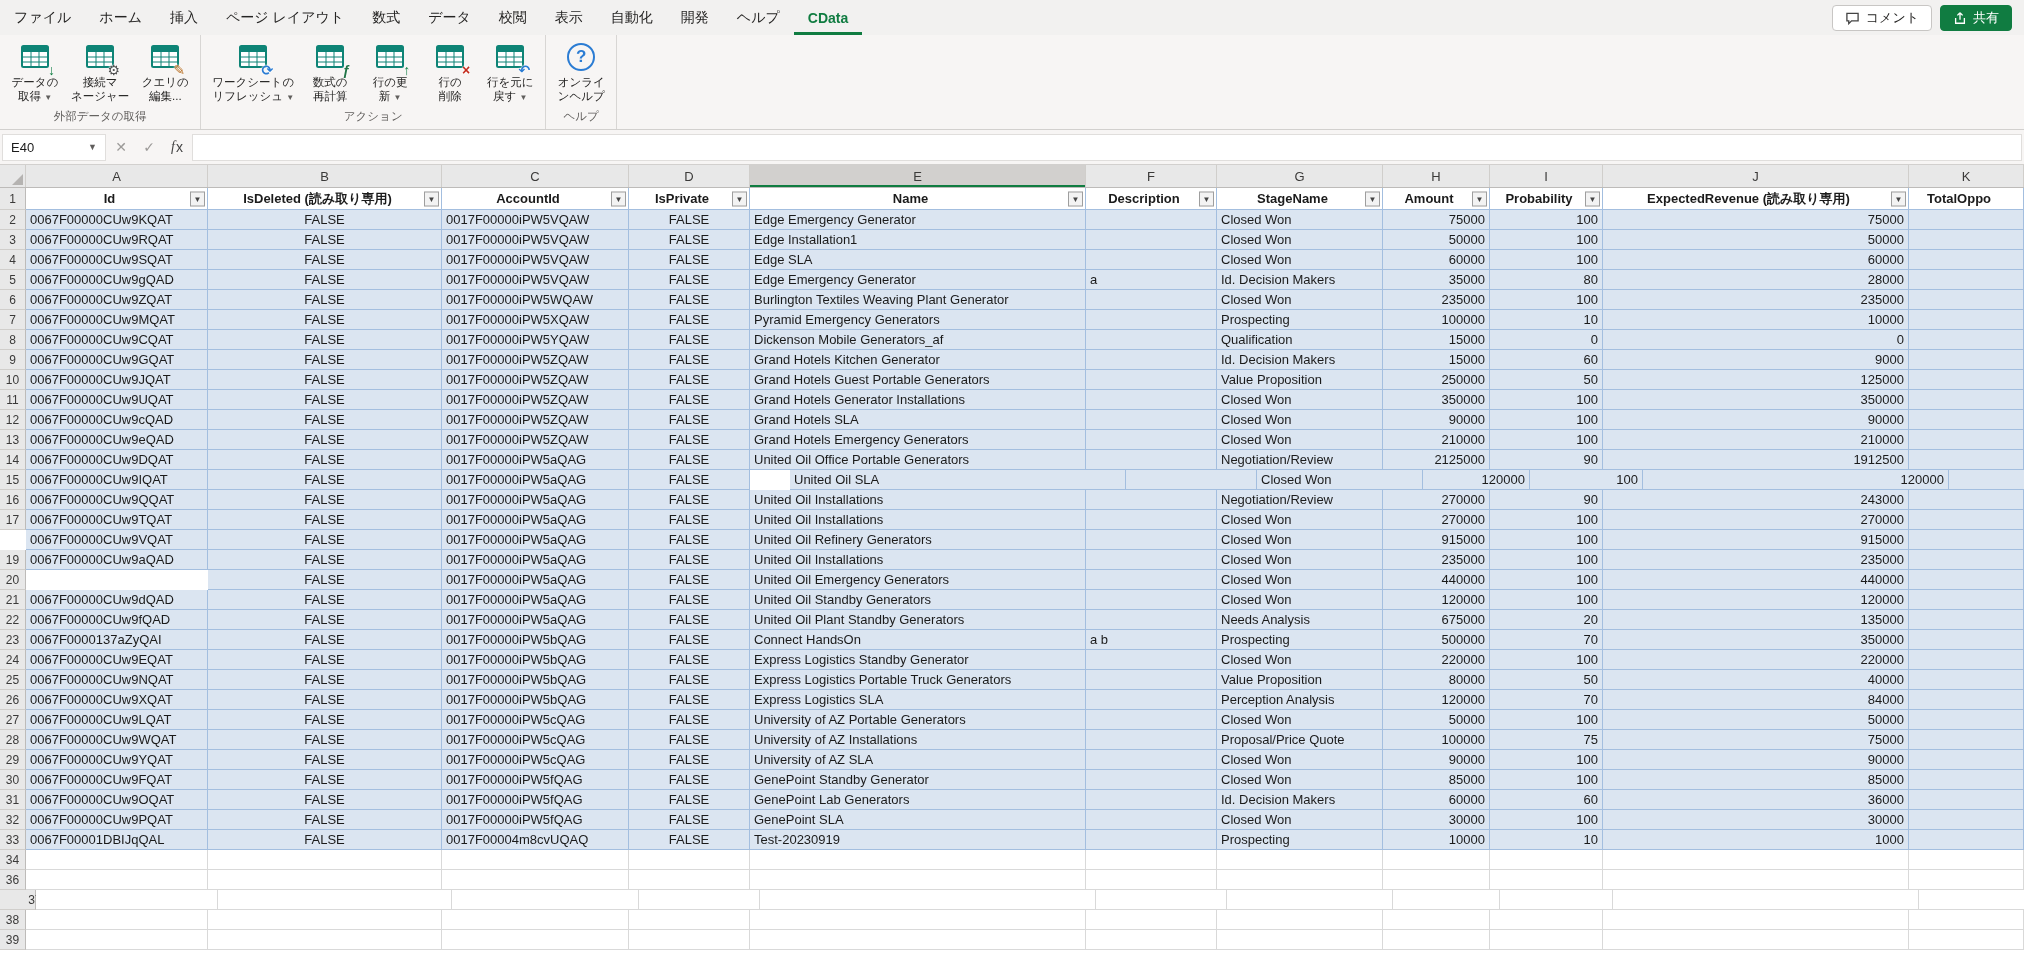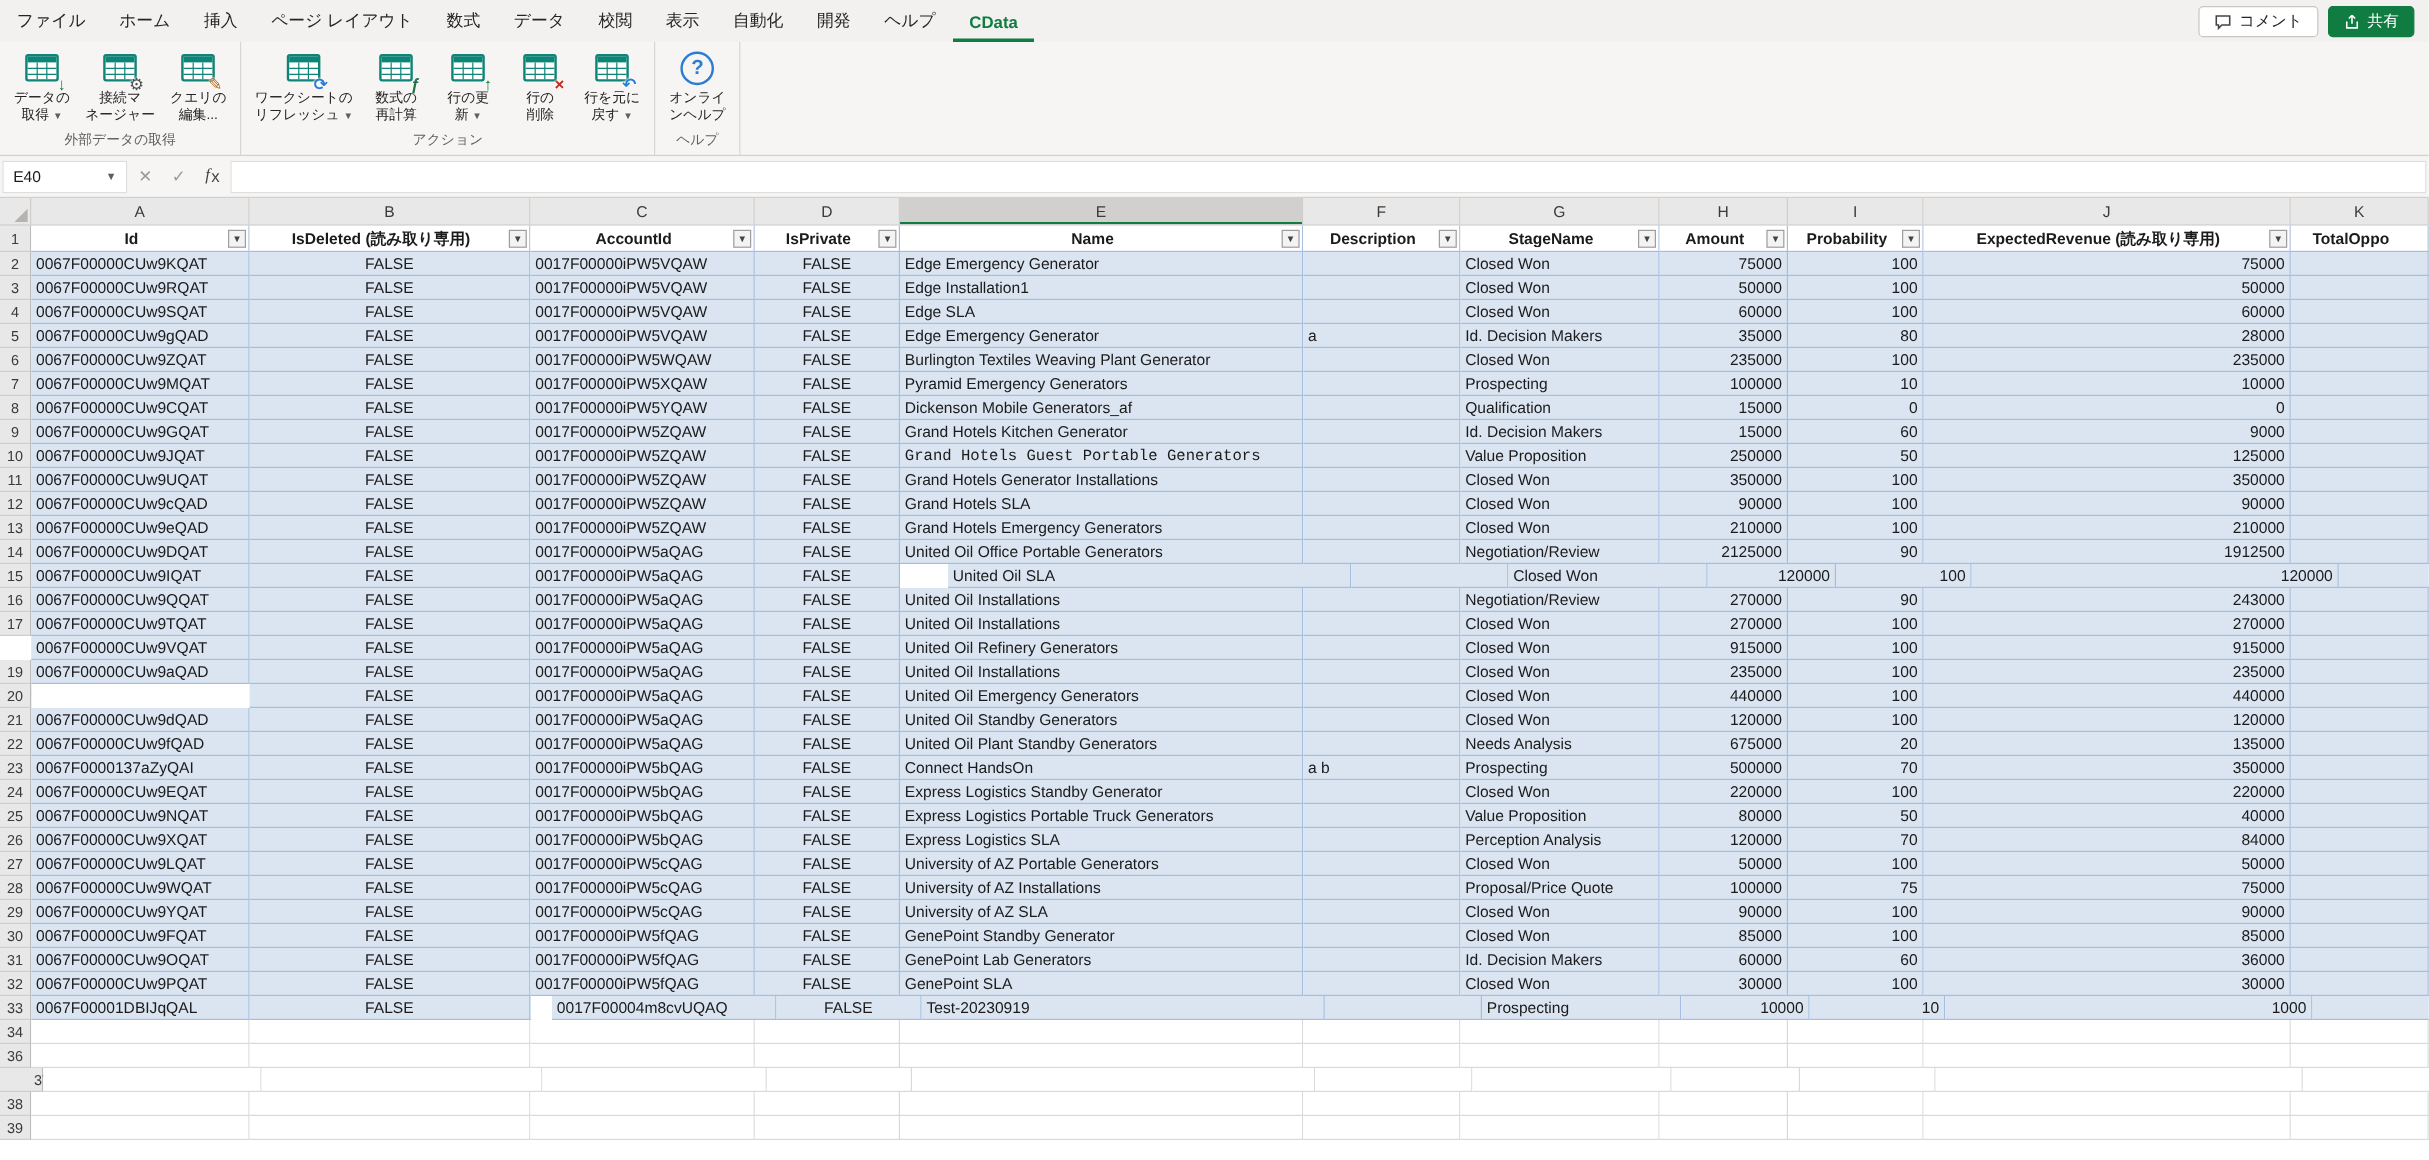--- a/index.html
+++ b/index.html
@@ -434,21 +434,21 @@
           <div class="cell t ar" style="width: 113px;">60</div>
           <div class="cell t ar" style="width: 306px;">9000</div>
           <div class="cell t al" style="width: 115px;"></div>
         </div>
         <div class="grow">
           <div class="rowhdr" style="width: 26px;">10</div>
           <div class="cell t al" style="width: 182px;">0067F00000CUw9JQAT</div>
           <div class="cell t ac" style="width: 234px;">FALSE</div>
           <div class="cell t al" style="width: 187px;">0017F00000iPW5ZQAW</div>
           <div class="cell t ac" style="width: 121px;">FALSE</div>
-          <div class="cell t al" style="width: 336px; font-family: Liberation Mono, monospace;">Grand Hotels Guest Portable Generators</div>
+          <div class="cell t al" style="width: 336px;">Grand Hotels Guest Portable Generators</div>
           <div class="cell t al" style="width: 131px;"></div>
           <div class="cell t al" style="width: 166px;">Value Proposition</div>
           <div class="cell t ar" style="width: 107px;">250000</div>
           <div class="cell t ar" style="width: 113px;">50</div>
           <div class="cell t ar" style="width: 306px;">125000</div>
           <div class="cell t al" style="width: 115px;"></div>
         </div>
         <div class="grow">
           <div class="rowhdr" style="width: 26px;">11</div>
           <div class="cell t al" style="width: 182px;">0067F00000CUw9UQAT</div>
@@ -754,21 +754,21 @@
           <div class="cell t al" style="width: 166px;">Closed Won</div>
           <div class="cell t ar" style="width: 107px;">30000</div>
           <div class="cell t ar" style="width: 113px;">100</div>
           <div class="cell t ar" style="width: 306px;">30000</div>
           <div class="cell t al" style="width: 115px;"></div>
         </div>
         <div class="grow">
           <div class="rowhdr" style="width: 26px;">33</div>
           <div class="cell t al" style="width: 182px;">0067F00001DBIJqQAL</div>
           <div class="cell t ac" style="width: 234px;">FALSE</div>
-          <div class="cell t al" style="width: 187px; margin-left: 18px;">0017F00004m8cvUQAQ</div>
+          <div class="cell t al" style="width: 187px;">0017F00004m8cvUQAQ</div>
           <div class="cell t ac" style="width: 121px;">FALSE</div>
           <div class="cell t al" style="width: 336px;">Test-20230919</div>
           <div class="cell t al" style="width: 131px;"></div>
           <div class="cell t al" style="width: 166px;">Prospecting</div>
           <div class="cell t ar" style="width: 107px;">10000</div>
           <div class="cell t ar" style="width: 113px;">10</div>
           <div class="cell t ar" style="width: 306px;">1000</div>
           <div class="cell t al" style="width: 115px;"></div>
         </div>
         <div class="grow">

